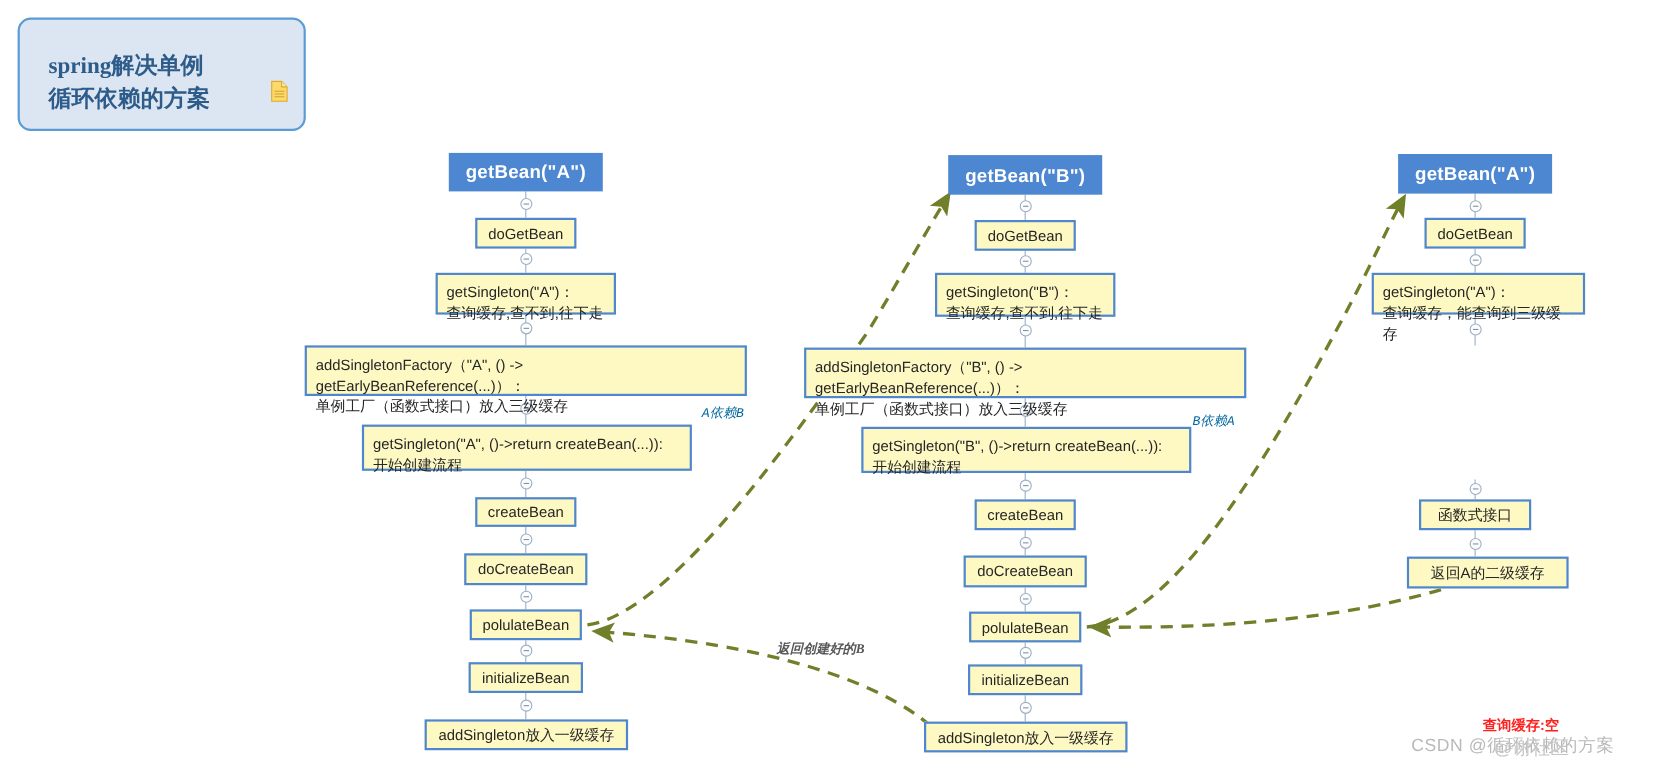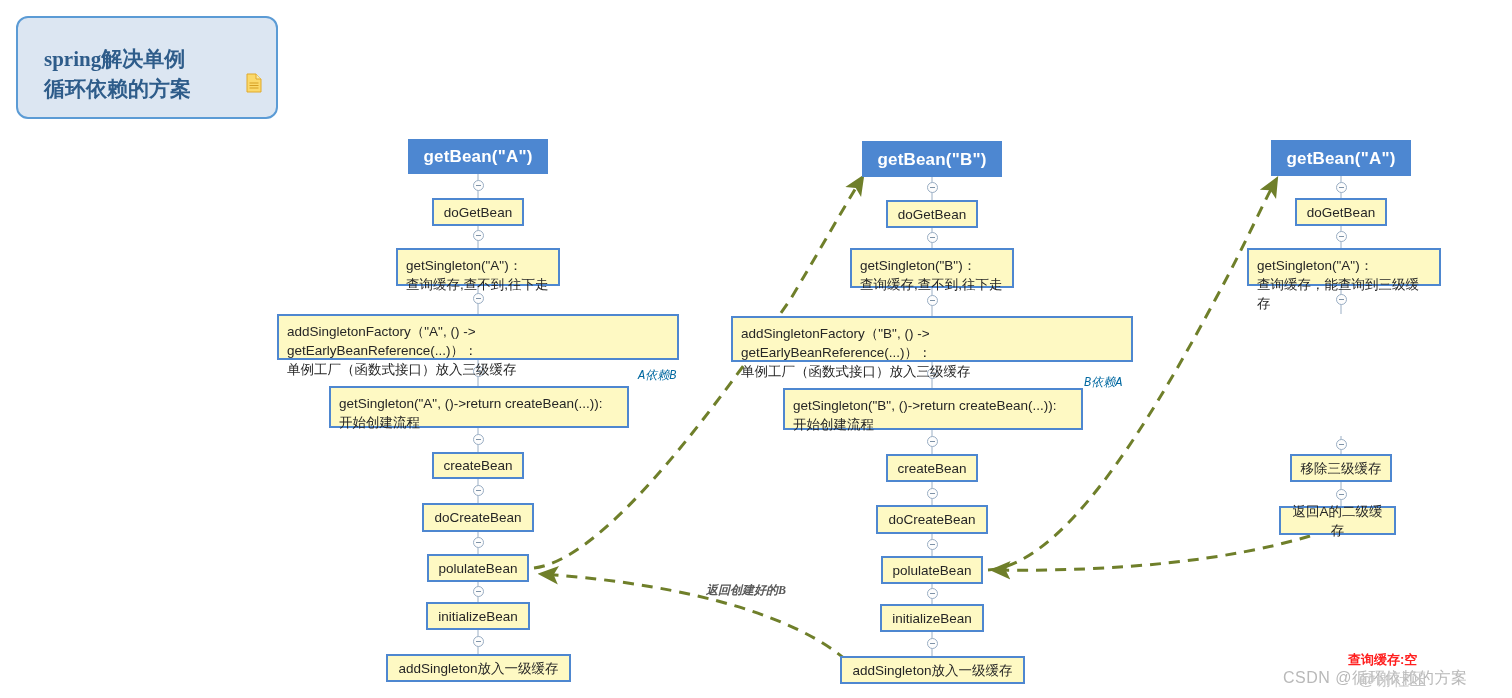--- a/index.html
+++ b/index.html
@@ -213,23 +213,23 @@
   <div class="node center" style="left:840px;top:656px;width:185px;height:28px;">addSingleton放入一级缓存</div>
 
   <div class="node header" style="left:1271px;top:140px;width:140px;height:36px;">getBean("A")</div>
 
   <div class="node center" style="left:1295px;top:198px;width:92px;height:28px;">doGetBean</div>
 
   <div class="node multi" style="left:1247px;top:248px;width:194px;height:38px;">getSingleton("A")：
 查询缓存，能查询到三级缓存</div>
 
 
-  <div class="node center" style="left:1290px;top:454px;width:102px;height:28px;">移除三级缓存</div>
-
-  <div class="node center" style="left:1279px;top:506px;width:117px;height:29px;">返回A的二级缓存</div>
+  <div class="node center" style="left:1290px;top:454px;width:102px;height:28px;">函数式接口</div>
+
+  <div class="node center" style="left:1279px;top:506px;width:147px;height:29px;">返回A的二级缓存</div>
 
   <div class="edge-label lbl-purple" style="left:638px;top:367px;">A依赖B</div>
 
   <div class="edge-label lbl-purple" style="left:1084px;top:374px;">B依赖A</div>
 
   <div class="edge-label lbl-gray" style="left:706px;top:582px;font-weight:bold;">返回创建好的B</div>
 
   <div class="qq-text">查询缓存:空</div>
   <div class="csdn-wm">CSDN @循环依赖的方案</div>
   <div class="csdn-wm2">@谢社区</div>

